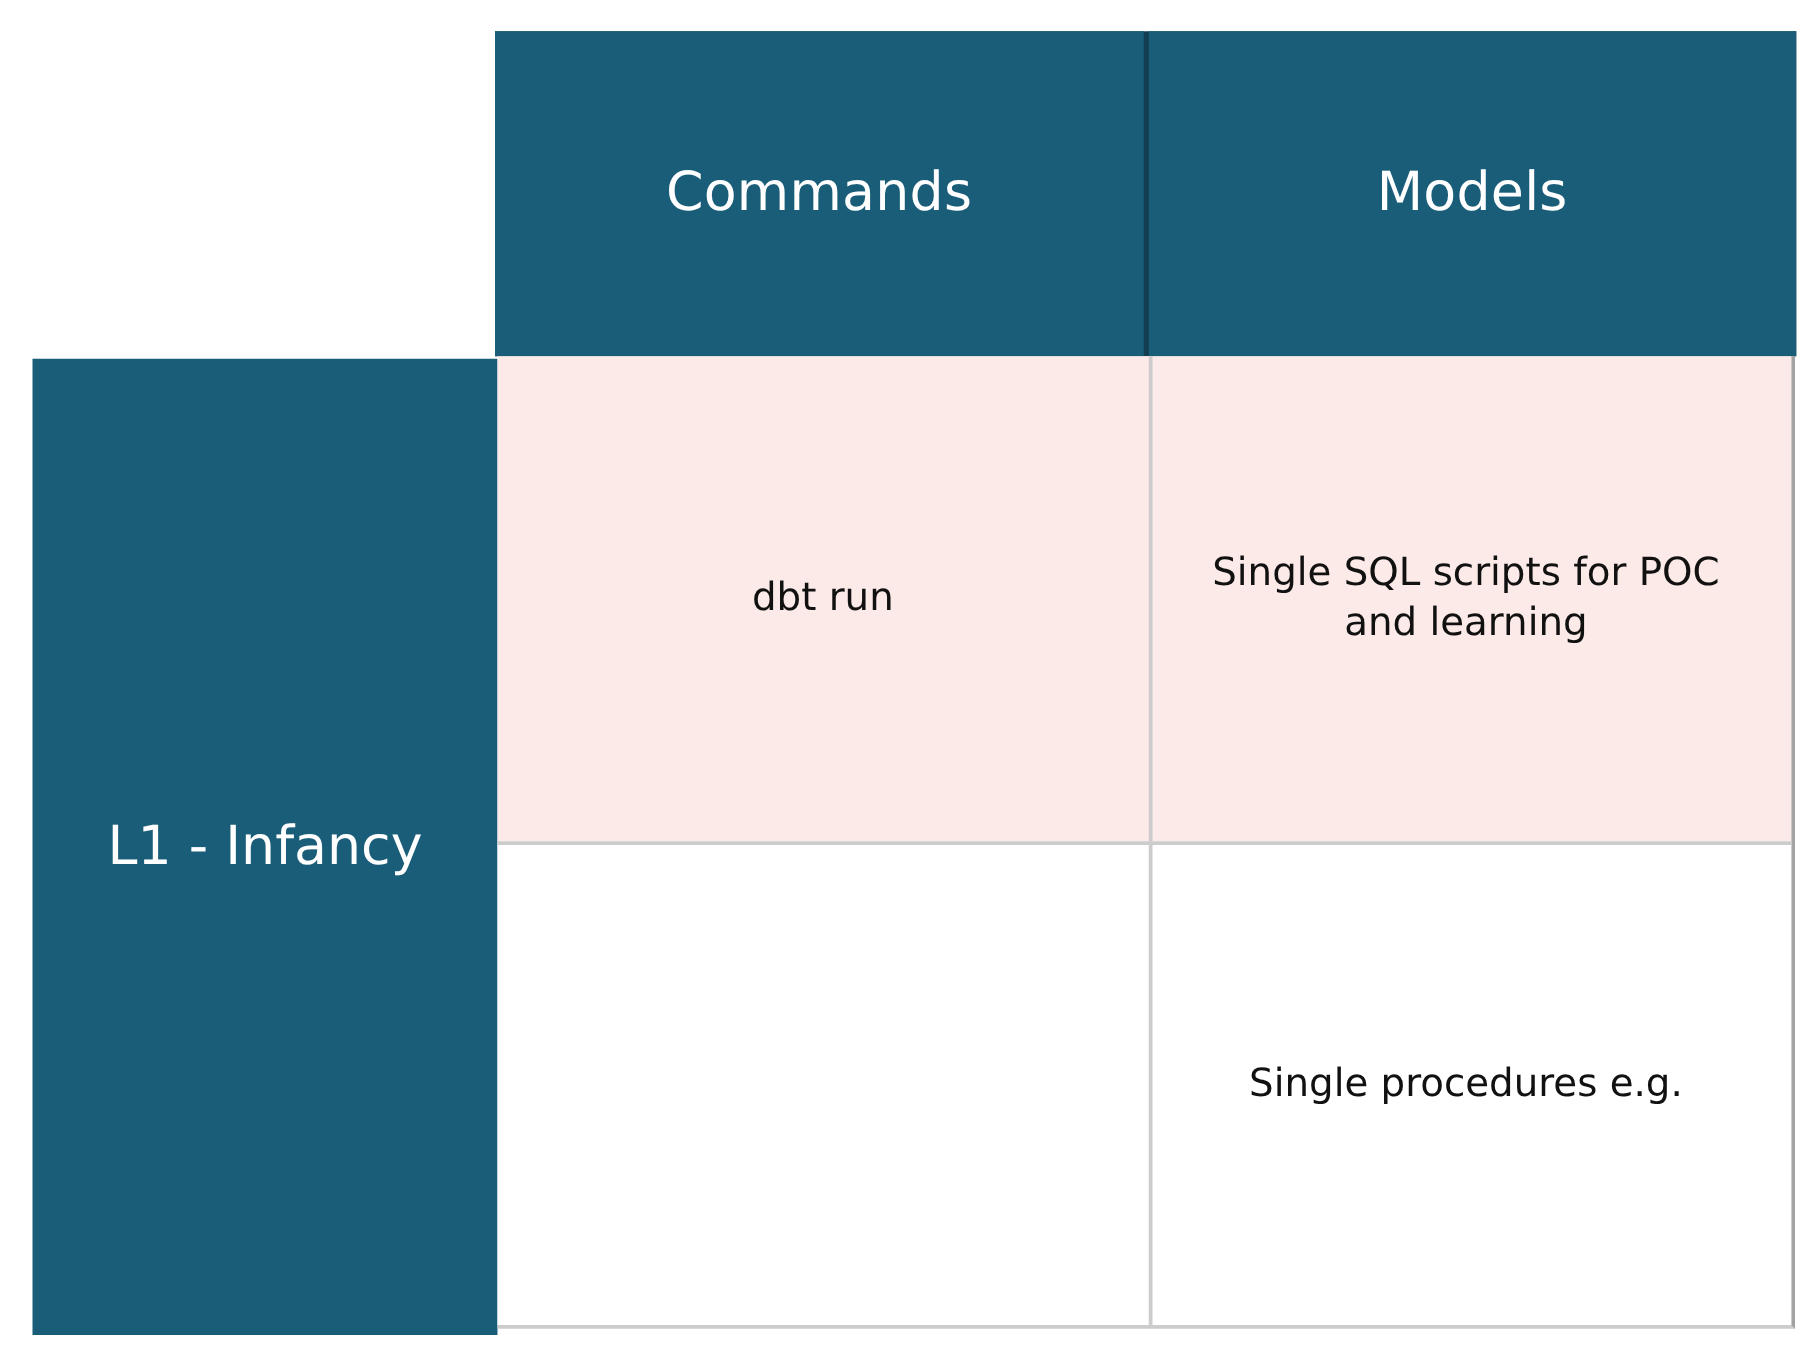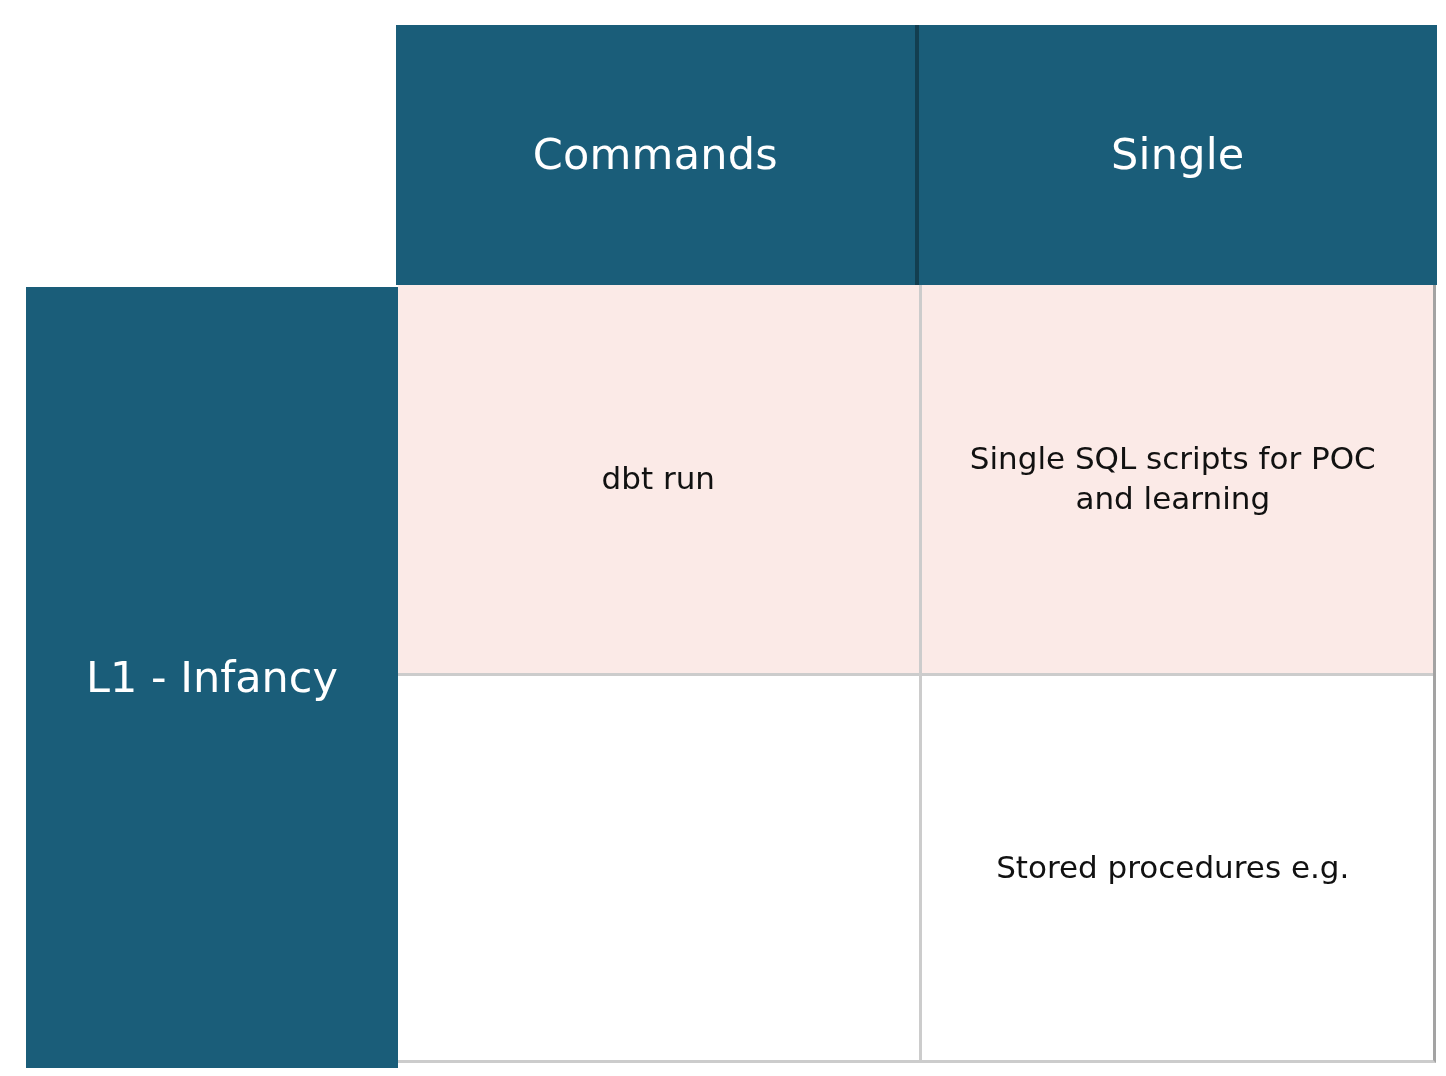--- a/index.html
+++ b/index.html
@@ -133,21 +133,21 @@
 
 <div id="matrix-root">
 
   <div style="position:absolute;left:0;top:0;width:396px;height:285px;background:#ffffff;"></div>
 
   <div class="col-header-band">
     <div class="col-header-cell">
       <span class="col-header-label">Commands</span>
     </div>
     <div class="col-header-cell">
-      <span class="col-header-label">Single</span>
+      <span class="col-header-label">Models</span>
     </div>
   </div>
 
   <div class="row-header-col">
     <div class="row-header-cell">
       <span class="row-header-label">L1 - Infancy</span>
     </div>
   </div>
 
   <div class="body-grid">
@@ -159,19 +159,19 @@
       <div class="body-cell">
         <span class="cell-text">Single SQL scripts for POC and learning</span>
       </div>
     </div>
 
     <div class="body-row row-l0">
       <div class="body-cell">
         <span class="cell-text empty"></span>
       </div>
       <div class="body-cell">
-        <span class="cell-text">Stored procedures e.g.</span>
+        <span class="cell-text">Single procedures e.g.</span>
       </div>
     </div>
 
   </div>
 
 </div>
 
 </body></html>

